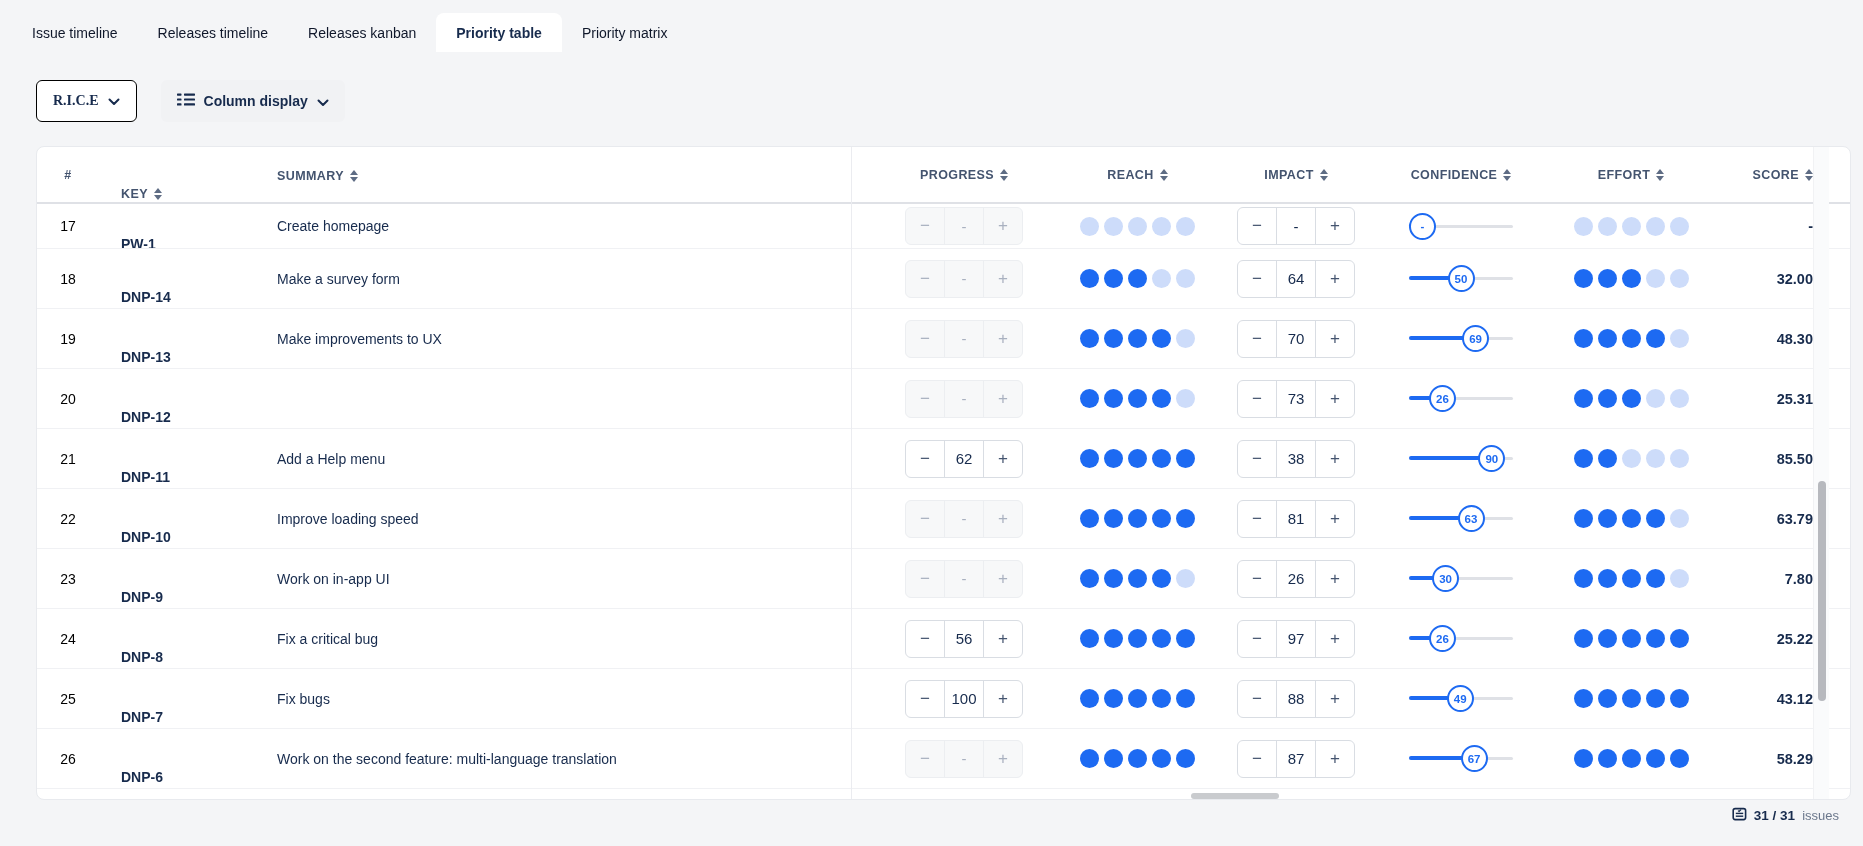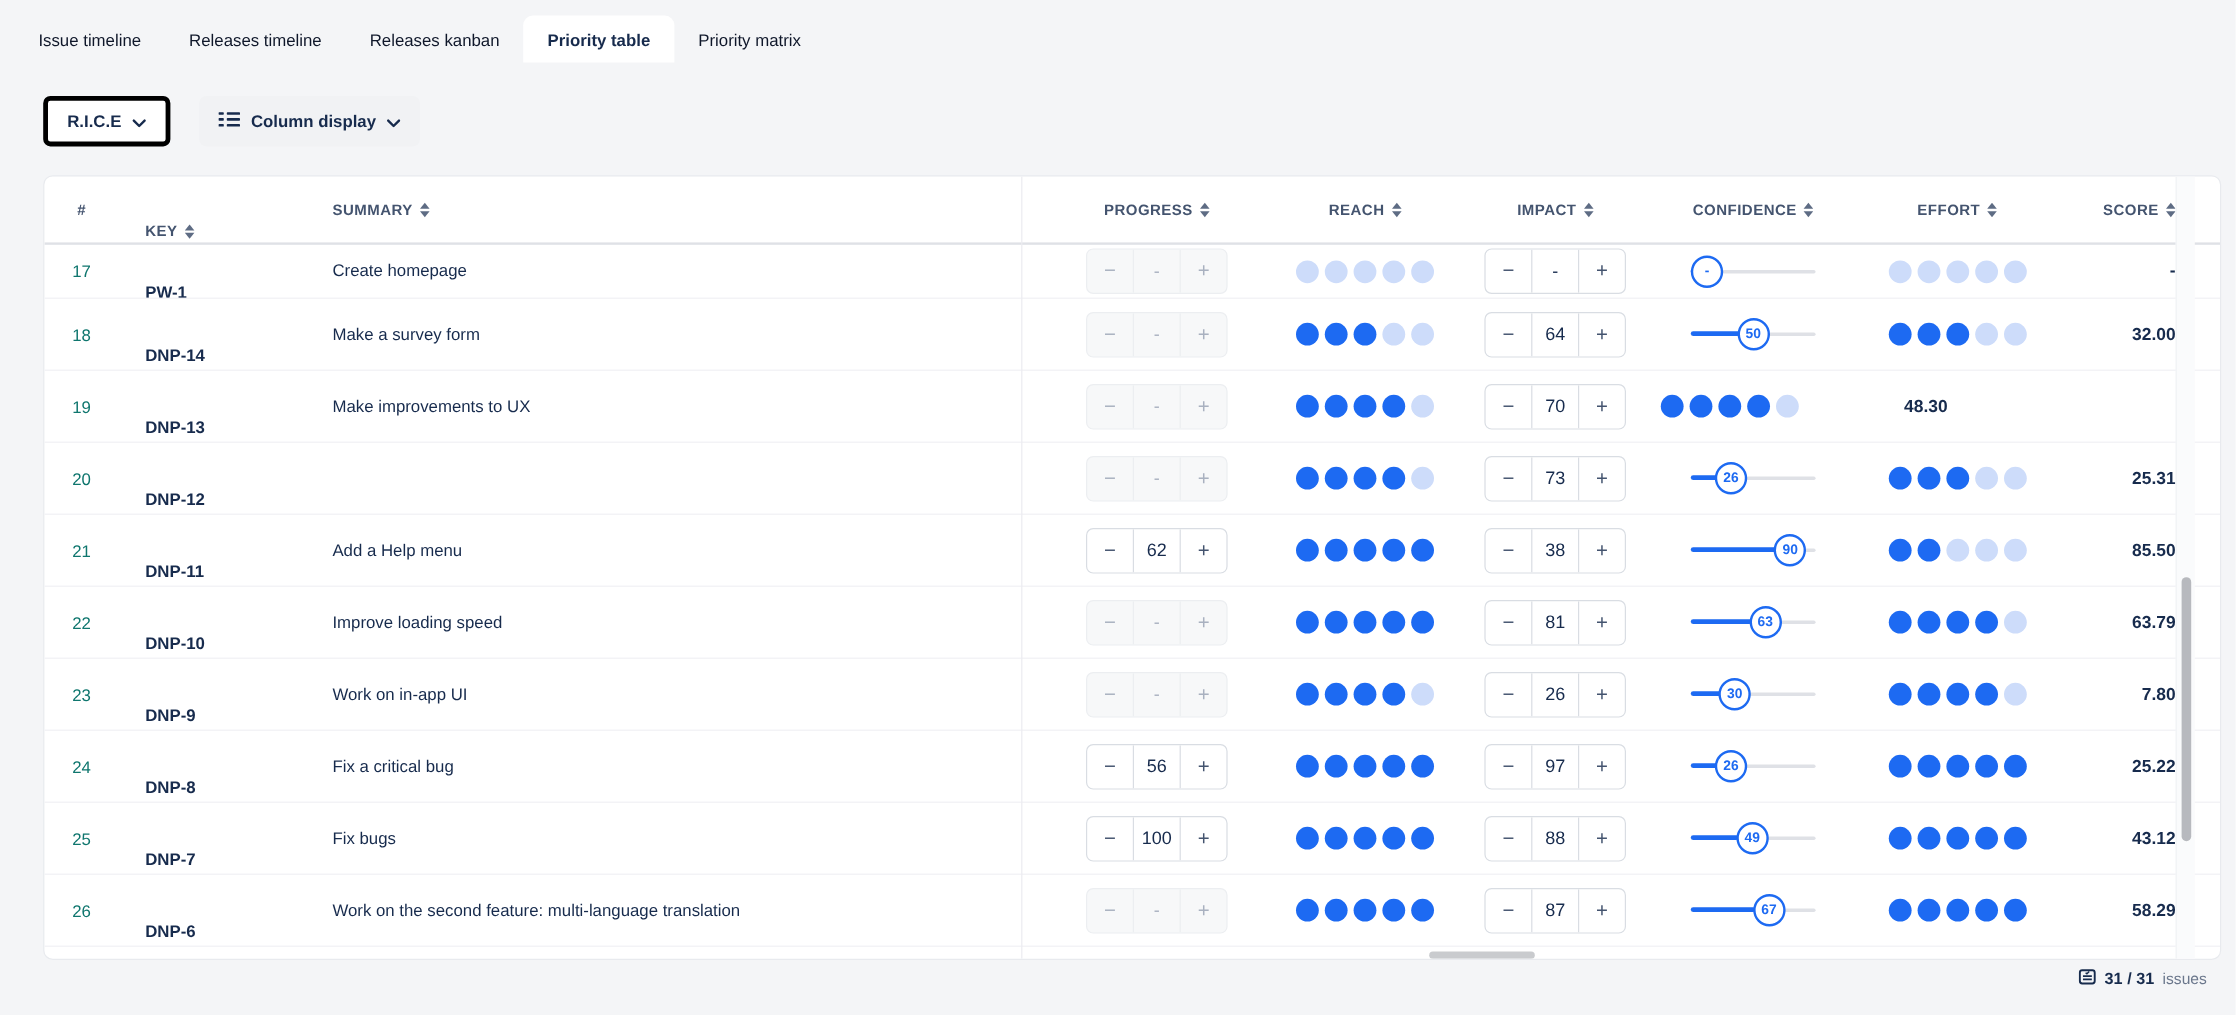--- a/index.html
+++ b/index.html
@@ -13,21 +13,21 @@
   }
   
   .tabs { position:absolute; left:12px; top:13px; height:39px; display:flex; }
   .tab { display:flex; align-items:center; padding:0 20px; font-size:14px; font-weight:500;
          color:#0f172a; border-radius:8px 8px 0 0; cursor:pointer; white-space:nowrap; }
   .tab.active { background:#ffffff; color:#172b4d; font-weight:700; }
   
   .toolbar { position:absolute; left:36px; right:23px; top:80px; height:42px; display:flex; align-items:center; }
   .btn { height:42px; display:inline-flex; align-items:center; gap:9px; border-radius:6px;
          font-size:14px; font-weight:600; color:#172b4d; padding:0 16px; cursor:pointer; white-space:nowrap; }
-  .btn.white { background:#fff; border:4px solid #000000; }
+  .btn.white { background:#fff; border:1px solid #000000;font-family:Liberation Serif, serif; }
   .btn.gray  { background:#f1f2f4; }
   .ml { margin-left:24px; }
   .spacer { flex:1; }
   .chev { display:inline-block; margin-top:2px; }
   
   .card { position:absolute; left:36px; top:146px; width:1815px; height:654px; background:#fff;
           border:1px solid #e8eaee; border-radius:8px; overflow:hidden; }
   .vline { position:absolute; left:814px; top:0; bottom:0; width:1px; background:#ebecf0; z-index:4; }
   .header-row { position:relative; height:57px; border-bottom:2px solid #dfe1e6; }
   .fixed-cols { display:flex; align-items:center; height:100%; }
@@ -44,21 +44,21 @@
   .pc { display:flex; align-items:center; justify-content:center; height:100%; }
   .pc.c-progress  { width:170px; }
   .pc.c-reach     { width:177px; }
   .pc.c-impact    { width:140px; }
   .pc.c-confidence{ width:190px; }
   .pc.c-effort    { width:150px; }
   .pc.c-score     { width:113px; justify-content:flex-end; padding-right:6px; }
   
   .row { position:relative; height:60px; border-top:1px solid #f0f1f4; }
   .row.first-cut { height:44px; border-top:none; }
-  .num { font-size:14px; color:#0f766e; }
+  .num { font-size:14px; color:#000000; }
   .key { font-size:14px; font-weight:700; color:#172b4d; cursor:pointer; }
   .summary { font-size:14px; color:#172b4d; }
   .sliver { height:12px; border-top:1px solid #f0f1f4; }
   
   .stepper { display:flex; width:118px; height:38px; background:#fff; border:1px solid #d9dde3;
              border-radius:6px; overflow:hidden; }
   .sbtn { flex:1; display:flex; align-items:center; justify-content:center; font-size:17px;
           color:#44546f; cursor:pointer; }
   .sval { width:40px; display:flex; align-items:center; justify-content:center; font-size:15px;
           color:#172b4d; border-left:1px solid #d9dde3; border-right:1px solid #d9dde3; }
@@ -349,20 +349,27 @@
               <span class="dot empty"></span>
             </div>
           </div>
       <div class="pc c-impact">
         <div class="stepper">
           <span class="sbtn">−</span>
           <span class="sval">70</span>
           <span class="sbtn">+</span>
         </div>
       </div>
+      <div class="pc c-confidence">
+        <div class="slider">
+          <span class="track"></span>
+          <span class="fill" style="width: 55.63px;"></span>
+          <span class="bubble" style="left: 53.13px;">69</span>
+        </div>
+      </div>
       <div class="pc c-effort">
             <div class="dots">
               <span class="dot filled"></span>
               <span class="dot filled"></span>
               <span class="dot filled"></span>
               <span class="dot filled"></span>
               <span class="dot empty"></span>
             </div>
           </div>
       <div class="pc c-score">

